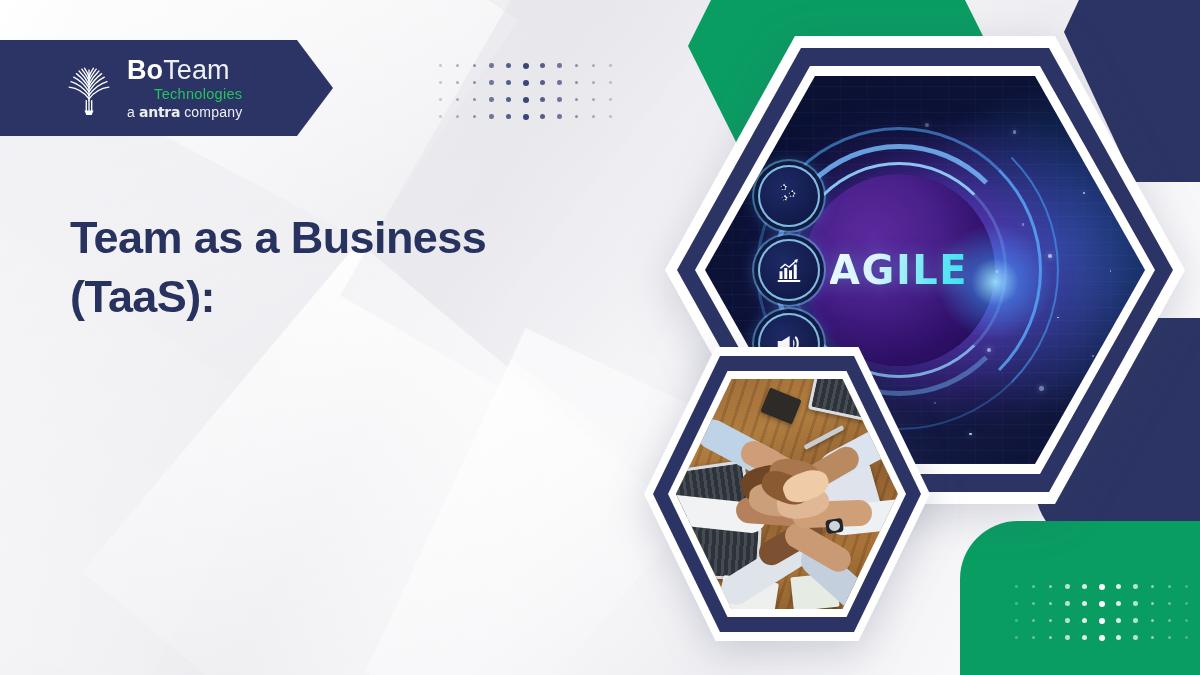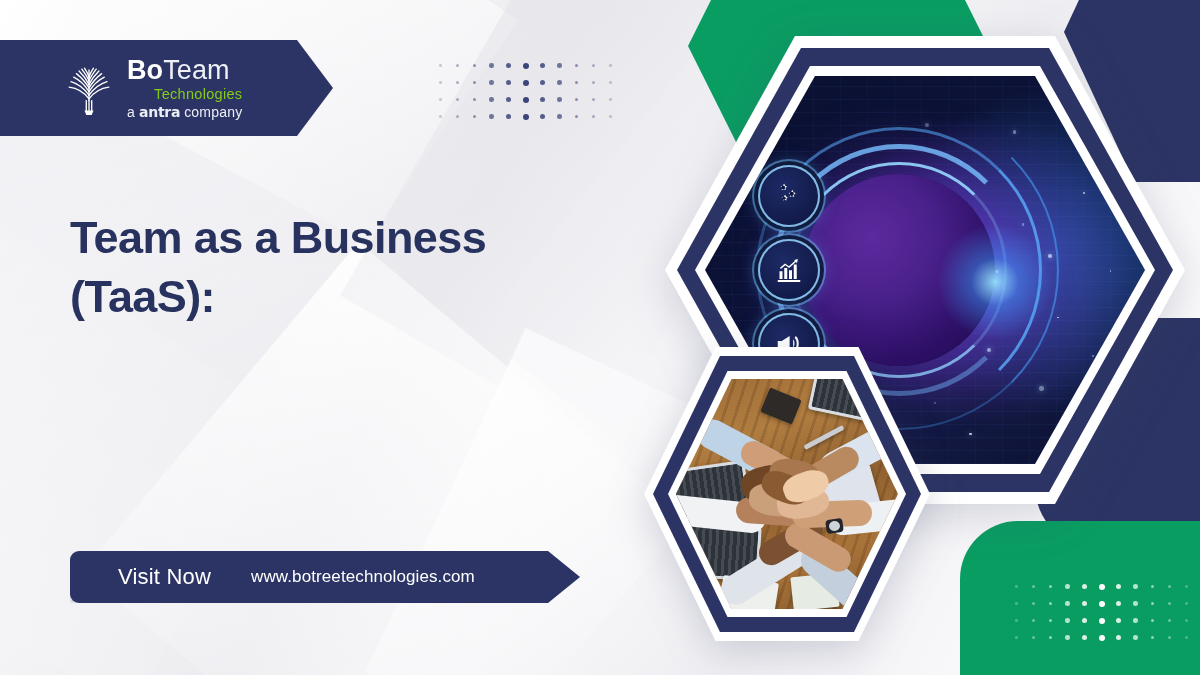--- a/index.html
+++ b/index.html
@@ -69,21 +69,21 @@
     display:flex; align-items:center;
     box-shadow:0 7px 16px rgba(40,45,85,.20);
   }
   #logo-inner { display:flex; align-items:center; gap:11px; margin-left:62px; }
   #tree-icon { width:54px; height:58px; flex:0 0 auto; }
   .logo-text { color:#fff; line-height:1; }
   .logo-l1 { font-size:27px; letter-spacing:.1px; margin-bottom:3px; }
   .logo-l1 b { font-weight:700; }
   .logo-l1 i { font-style:normal; font-weight:300; color:#eef0f6; }
   .logo-l2 { font-size:14.5px; font-weight:400; letter-spacing:.3px;
-             text-align:right; margin-bottom:3px; color:#84cc16; }
+             text-align:right; margin-bottom:3px; color:#22c55e; }
   .logo-l3 { font-size:14px; font-weight:300; letter-spacing:.2px;
              text-align:right; color:#eceef5; }
   .logo-l3 b { font-weight:700; font-family:"DejaVu Sans", sans-serif;
                letter-spacing:-.3px; }
 
   
   #headline {
     position:absolute; top:209px; left:70px; width:560px;
     font-size:45px; font-weight:700; color:var(--navy-text);
     line-height:1.30; letter-spacing:-.6px;
@@ -357,20 +357,21 @@
             <div class="sp" style="width: 4.3px; height: 4.3px; left: 56%; top: 64%; opacity: 0.87;"></div>
           </div>
 
         <div class="orb-wrap">
           <div class="orb-r orb-r4"></div>
           <div class="orb-r orb-r3"></div>
           <div class="orb-r orb-r2"></div>
           <div class="orb-core"></div>
           <div class="orb-r orb-r1"></div>
           <div class="orb-flare"></div>
+          <div id="agile-word">AGILE</div>
         </div>
 
         <div class="icon-col">
           <div class="icon-bubble">
             <svg viewBox="0 0 24 24">
                 <path d="M8.3 2.2l.5 1.6 1.6.5-1.2 1.2.1 1.7-1.5-.7-1.6.6.3-1.7L5.3 4.2l1.7-.3.8-1.5zM14.9 7.1l.6 1.8 1.8.6-1.3 1.4.1 1.9-1.7-.8-1.8.7.4-1.9-1.4-1.3 1.9-.3.9-1.7zM9 10.9l.5 1.5 1.5.5-1.1 1.1.1 1.6-1.4-.7-1.5.6.3-1.6L6.1 13l1.6-.3.8-1.4z"></path>
                 <circle cx="7.4" cy="5.1" r="1.5" fill="#0c1338"></circle>
                 <circle cx="14.2" cy="10.3" r="1.7" fill="#0c1338"></circle>
                 <circle cx="8" cy="13.7" r="1.3" fill="#0c1338"></circle>
               </svg>
@@ -483,18 +484,14 @@
         <div class="logo-l2">Technologies</div>
         <div class="logo-l3">
           <span>a </span><b>antra</b><span> company</span>
         </div>
       </div>
     </div>
   </div>
 
   <div id="headline">Team as a Business (TaaS):</div>
 
-  <div id="cta">
-    <span id="cta-label">Visit Now</span>
-    <span id="cta-url">www.botreetechnologies.com</span>
-  </div>
 
 </div>
 
 </body></html>

